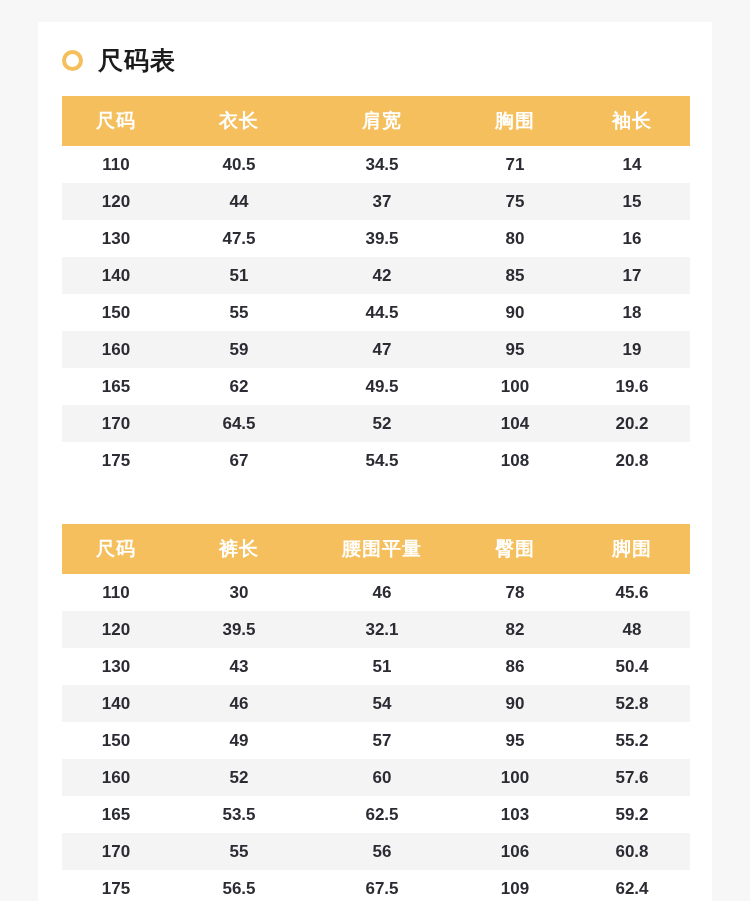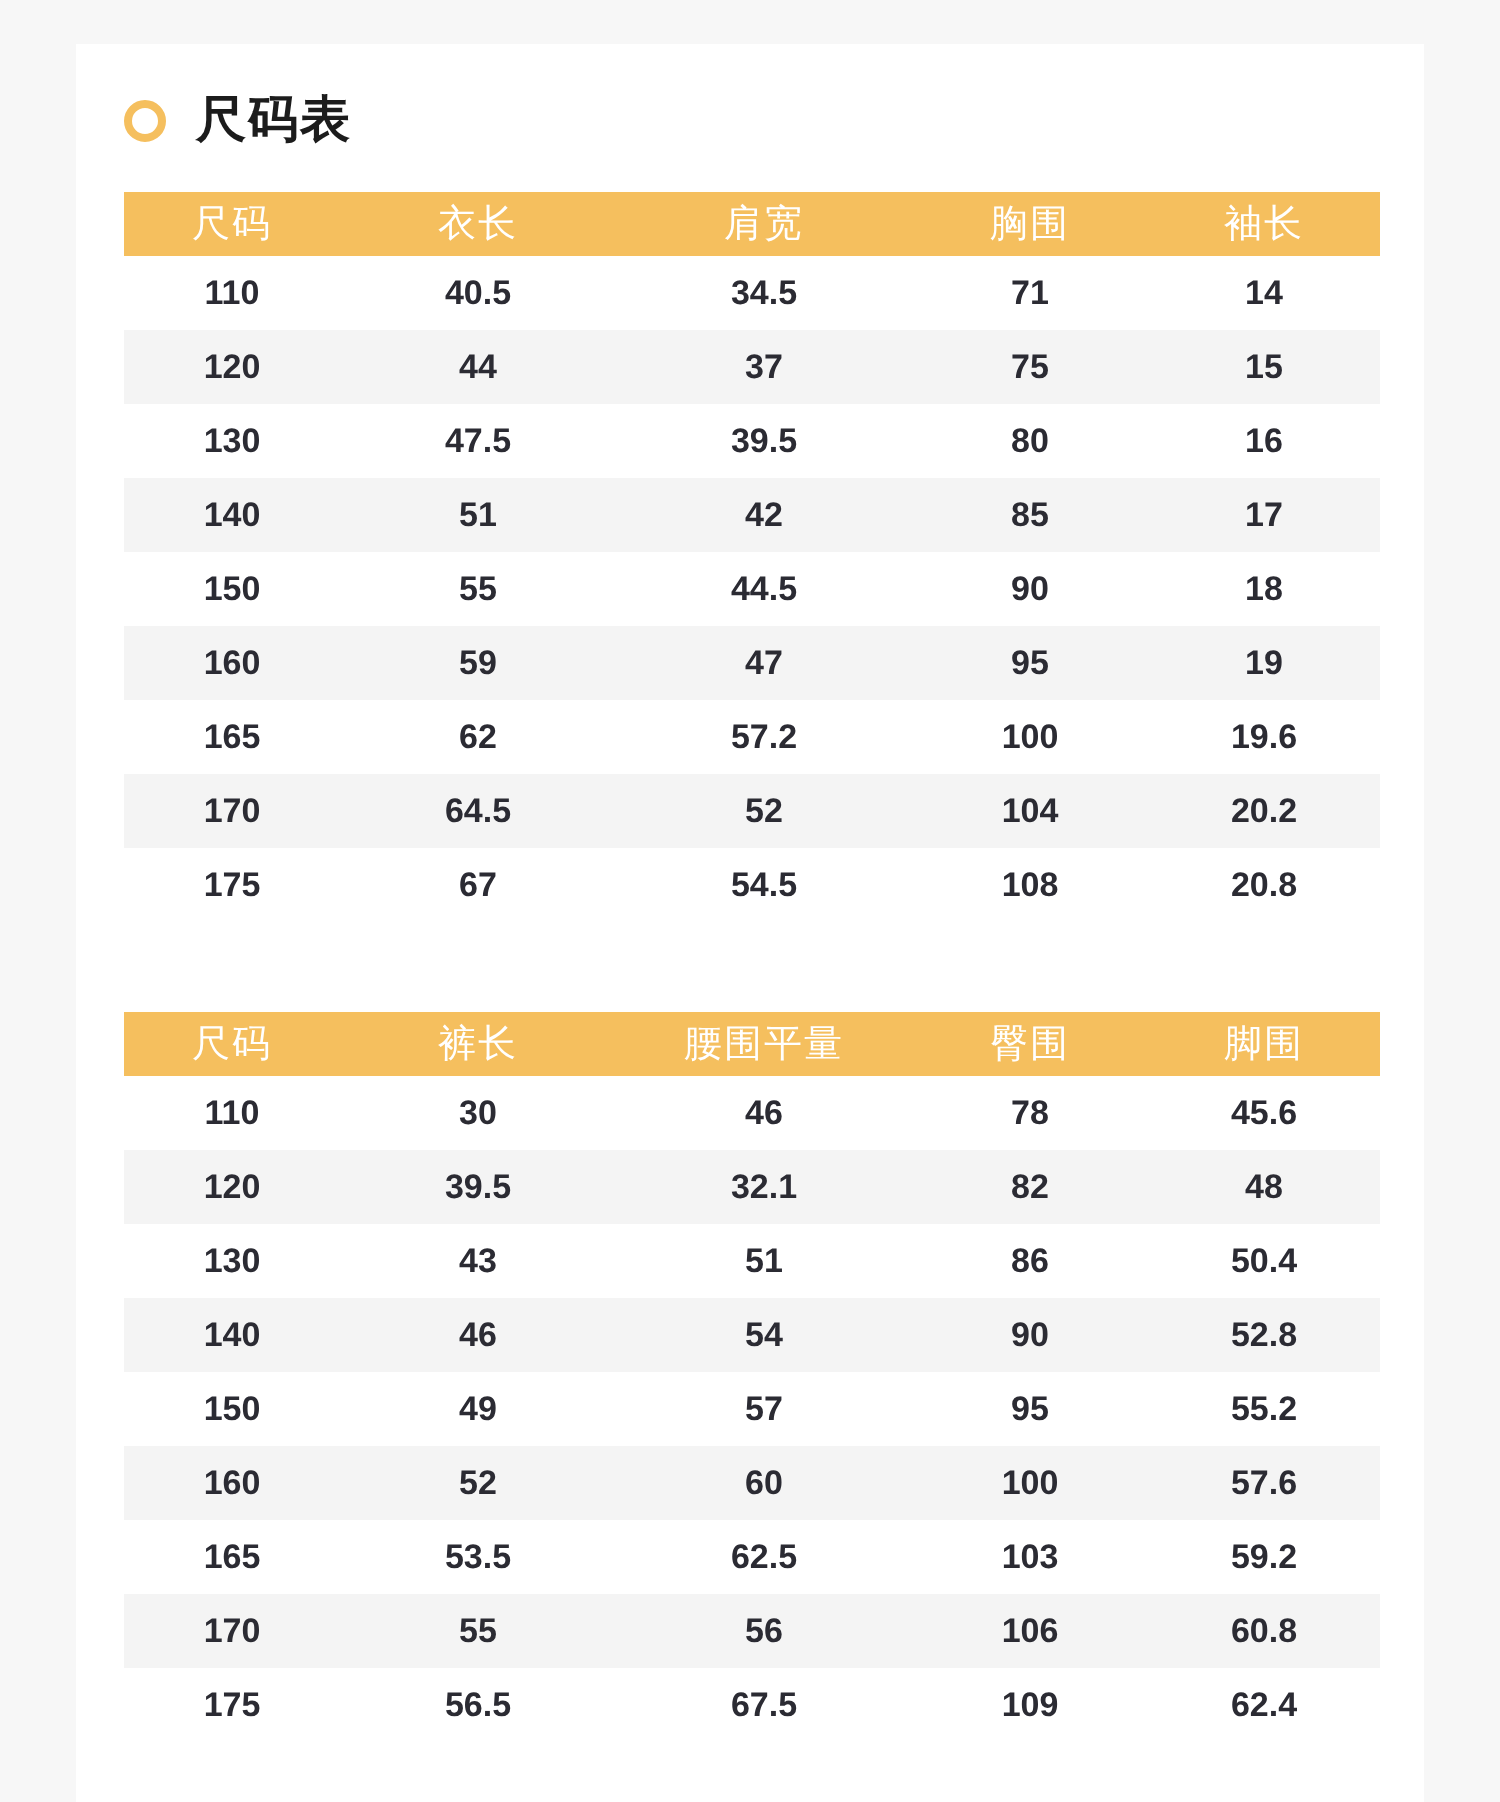--- a/index.html
+++ b/index.html
@@ -58,22 +58,22 @@
   }
   .size-table {
     width: 628px;
     border-collapse: collapse;
     table-layout: fixed;
   }
   .size-table th {
     background: #f5bf5e;
     color: #ffffff;
     font-size: 19px;
-    font-weight: normal;
-    height: 32px;
+    font-weight: bold;
+    height: 50px;
     letter-spacing: 1px;
     text-align: center;
     padding: 0;
   }
   .size-table td {
     height: 37px;
     text-align: center;
     font-size: 17px;
     font-weight: bold;
     color: #2b2b33;
@@ -172,21 +172,21 @@
             <tr class="alt">
               <td>160</td>
               <td>59</td>
               <td>47</td>
               <td>95</td>
               <td>19</td>
             </tr>
             <tr>
               <td>165</td>
               <td>62</td>
-              <td>57.2</td>
+              <td>49.5</td>
               <td>100</td>
               <td>19.6</td>
             </tr>
             <tr class="alt">
               <td>170</td>
               <td>64.5</td>
               <td>52</td>
               <td>104</td>
               <td>20.2</td>
             </tr>

